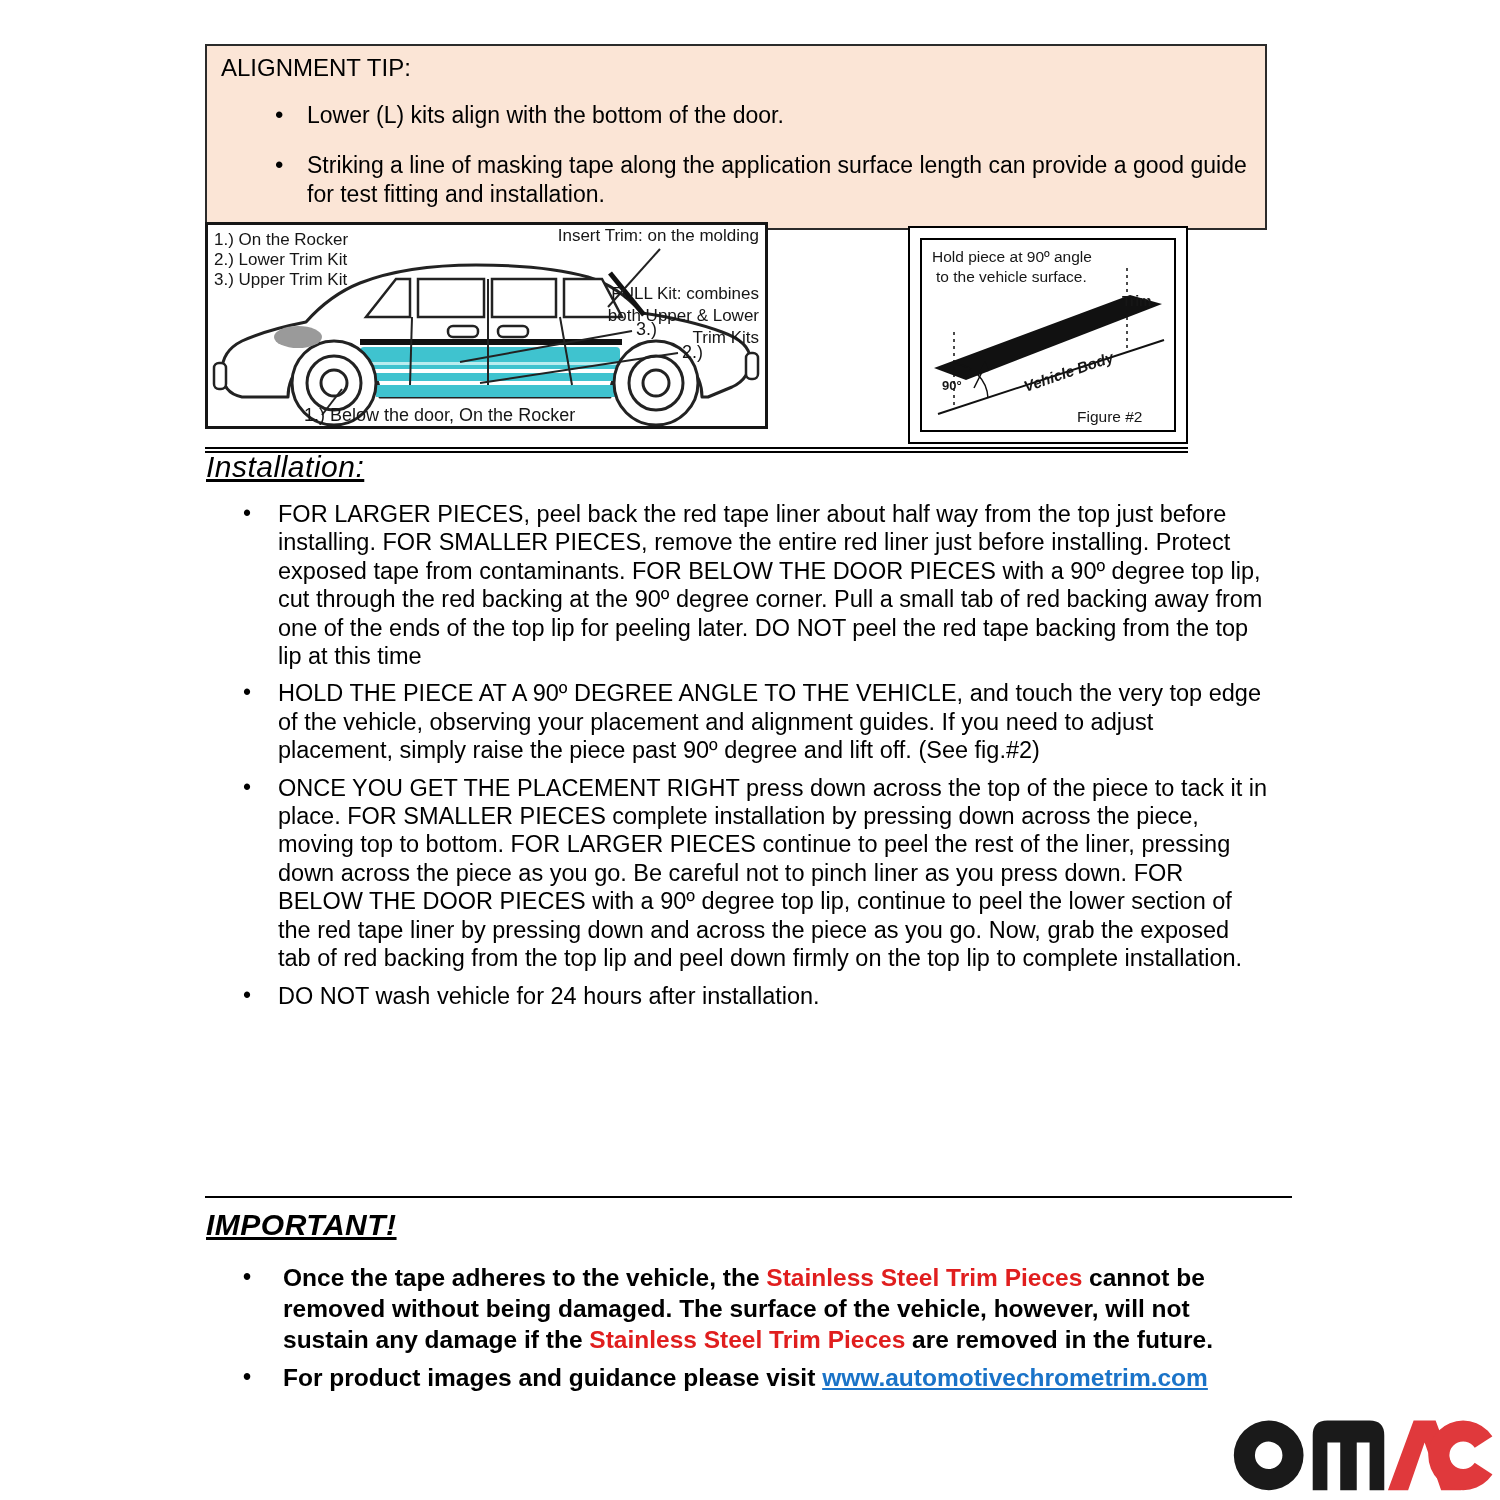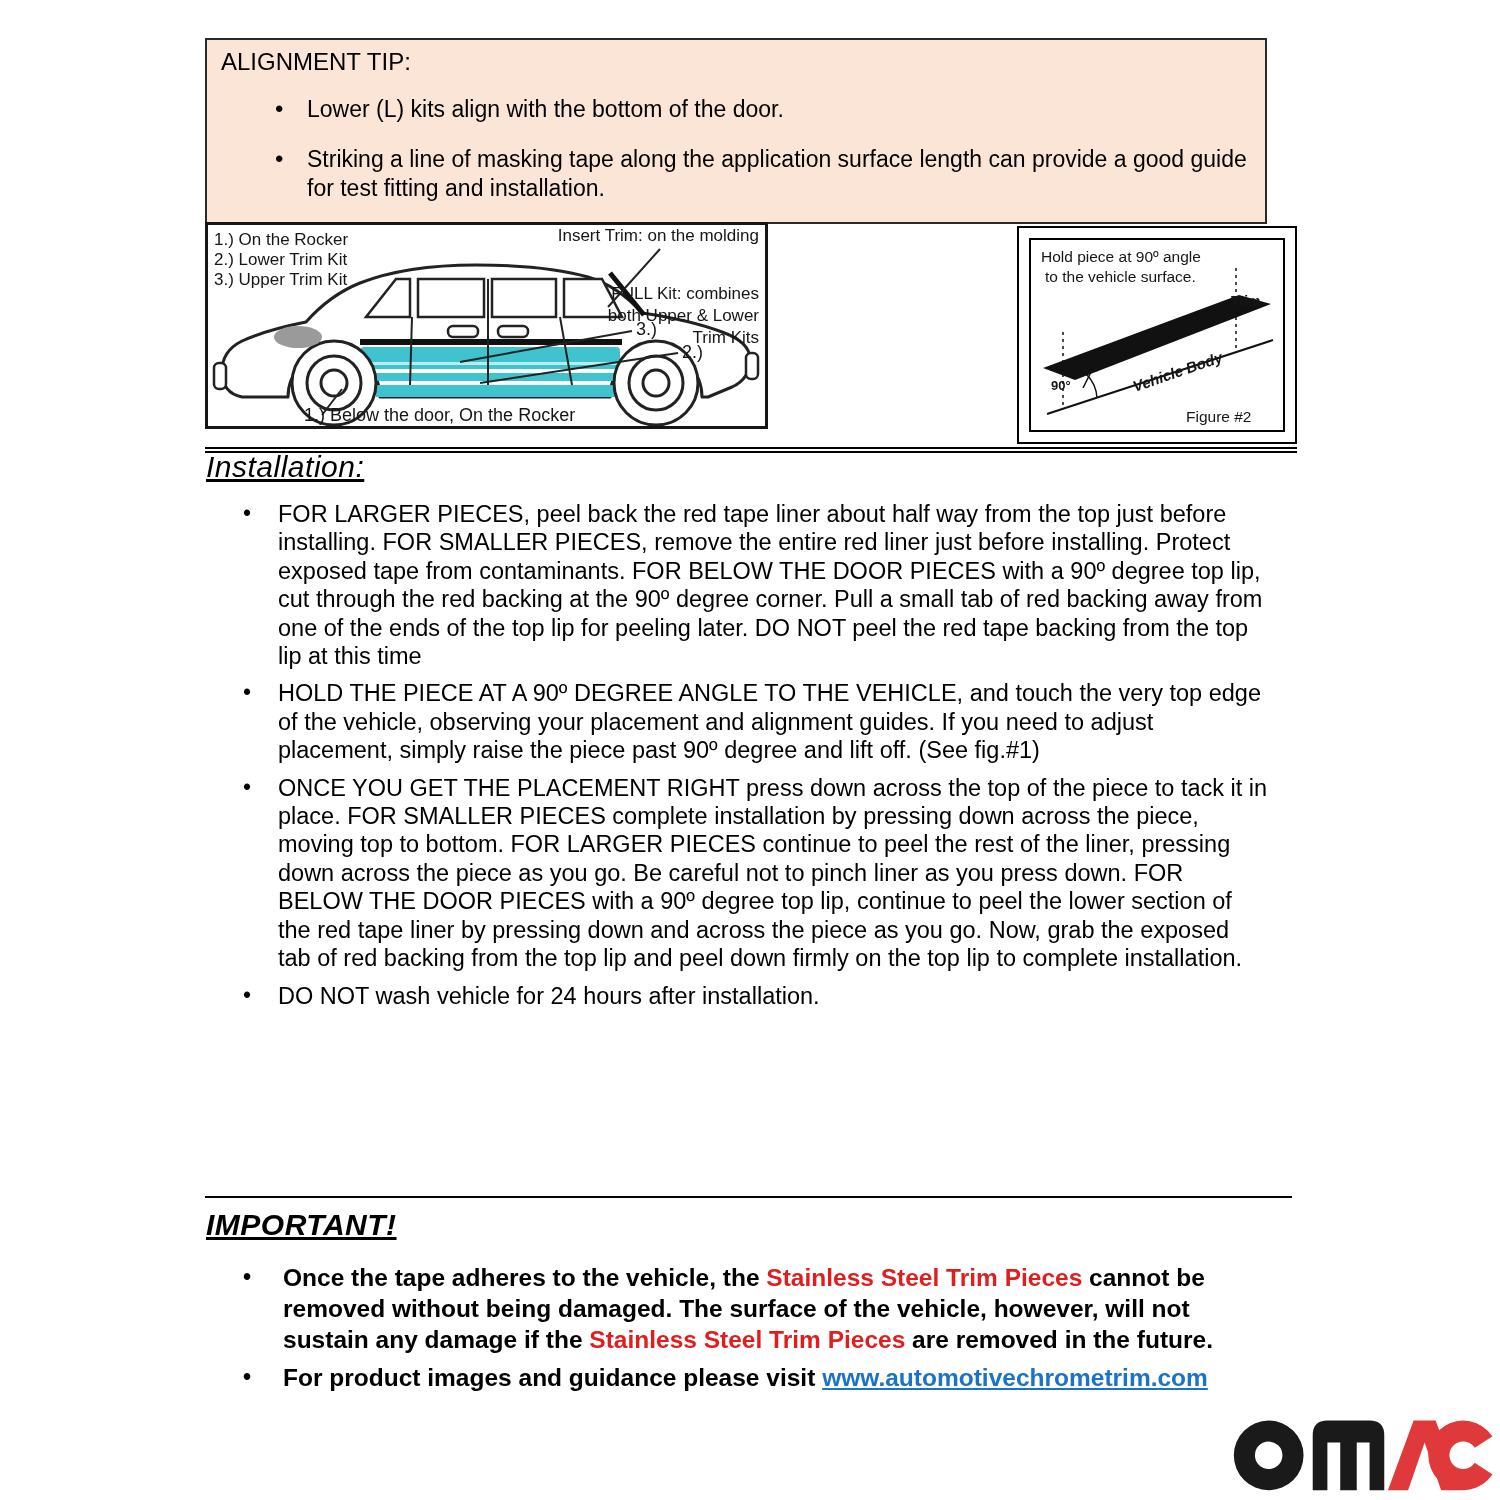--- a/index.html
+++ b/index.html
@@ -8,30 +8,30 @@
     --link:#1a73c8;
     --cyan:#3fc3cf;
     --cyan-pale:#b9ecef;
     --logo-red:#e0393c;
     --ink:#111;
   }
   html,body{margin:0;padding:0;background:#fff;}
   body{width:1500px;height:1500px;font-family:"Liberation Sans",sans-serif;color:#000;position:relative;overflow:hidden;}
 
   
-  .tip-box{position:absolute;left:205px;top:38px;width:1062px;box-sizing:border-box;
+  .tip-box{position:absolute;left:205px;top:44px;width:1062px;box-sizing:border-box;
     border:2px solid #2b2b2b;background:var(--tip-bg);padding:8px 16px 16px 14px;}
   .tip-title{font-size:24px;line-height:1.2;}
   ul.tip-list{list-style:none;margin:18px 0 4px 0;padding:0 0 0 50px;}
   ul.tip-list li{position:relative;padding-left:36px;font-size:23px;line-height:1.24;margin-bottom:22px;}
   ul.tip-list li:last-child{margin-bottom:2px;}
   ul.tip-list li::before{content:"•";position:absolute;left:4px;top:-1px;font-size:24px;}
 
   
-  .diagrams{position:absolute;left:205px;top:222px;width:1092px;display:flex;
+  .diagrams{position:absolute;left:205px;top:222px;width:983px;display:flex;
     justify-content:space-between;align-items:flex-start;padding-bottom:3px;border-bottom:6px double #000;gap:24px;}
   .car-box{width:563px;height:207px;border:3px solid #161616;box-sizing:border-box;background:#fff;}
   .fig2-outer{border:2px solid #000;padding:10px;margin-top:4px;background:#fff;}
   .fig2-box{border:2px solid #000;width:252px;height:190px;background:#fff;}
   svg text{font-family:"Liberation Sans",sans-serif;fill:#161616;}
 
   
   .section-heading{position:absolute;left:206px;margin:0;font-size:30px;font-weight:normal;
     font-style:italic;text-decoration:underline;letter-spacing:.5px;}
   .section-heading.bold{font-weight:bold;}
@@ -159,21 +159,21 @@
         <text x="104" y="152" font-size="15" font-weight="bold" font-style="italic" transform="rotate(-19 104 152)">Vehicle Body</text>
         <text x="155" y="182" font-size="15.5">Figure #2</text>
       </svg>
     </div>
   </div>
 </div>
 
 <h2 class="section-heading" style="top:450px;">Installation:</h2>
 <ul class="doc-list" id="installation-list">
     <li>FOR LARGER PIECES, peel back the red tape liner about half way from the top just before installing. FOR SMALLER PIECES, remove the entire red liner just before installing. Protect exposed tape from contaminants. FOR BELOW THE DOOR PIECES with a 90º degree top lip, cut through the red backing at the 90º degree corner. Pull a small tab of red backing away from one of the ends of the top lip for peeling later. DO NOT peel the red tape backing from the top lip at this time</li>
-    <li>HOLD THE PIECE AT A 90º DEGREE ANGLE TO THE VEHICLE, and touch the very top edge of the vehicle, observing your placement and alignment guides. If you need to adjust placement, simply raise the piece past 90º degree and lift off. (See fig.#1)</li>
+    <li>HOLD THE PIECE AT A 90º DEGREE ANGLE TO THE VEHICLE, and touch the very top edge of the vehicle, observing your placement and alignment guides. If you need to adjust placement, simply raise the piece past 90º degree and lift off. (See fig.#2)</li>
     <li>ONCE YOU GET THE PLACEMENT RIGHT press down across the top of the piece to tack it in place.  FOR SMALLER PIECES complete installation by pressing down across the piece, moving top to bottom. FOR LARGER PIECES continue to peel the rest of the liner, pressing down across the piece as you go. Be careful not to pinch liner as you press down. FOR BELOW THE DOOR PIECES with a 90º degree top lip, continue to peel the lower section of the red tape liner by pressing down and across the piece as you go. Now, grab the exposed tab of red backing from the top lip and peel down firmly on the top lip to complete installation.</li>
     <li>DO NOT wash vehicle for 24 hours after installation.</li>
   </ul>
 
 <hr class="divider">
 <h2 class="section-heading bold" style="top:1208px;">IMPORTANT!</h2>
 <ul class="doc-list" id="important-list">
     <li><span>Once the tape adheres to the vehicle, the </span><span class="red">Stainless Steel Trim Pieces</span><span> cannot be removed without being damaged. The surface of the vehicle, however, will not sustain any damage if the </span><span class="red">Stainless Steel Trim Pieces</span><span> are removed in the future.</span></li>
     <li><span>For product images and guidance please visit </span><a href="#" class="link">www.automotivechrometrim.com</a></li>
   </ul>

